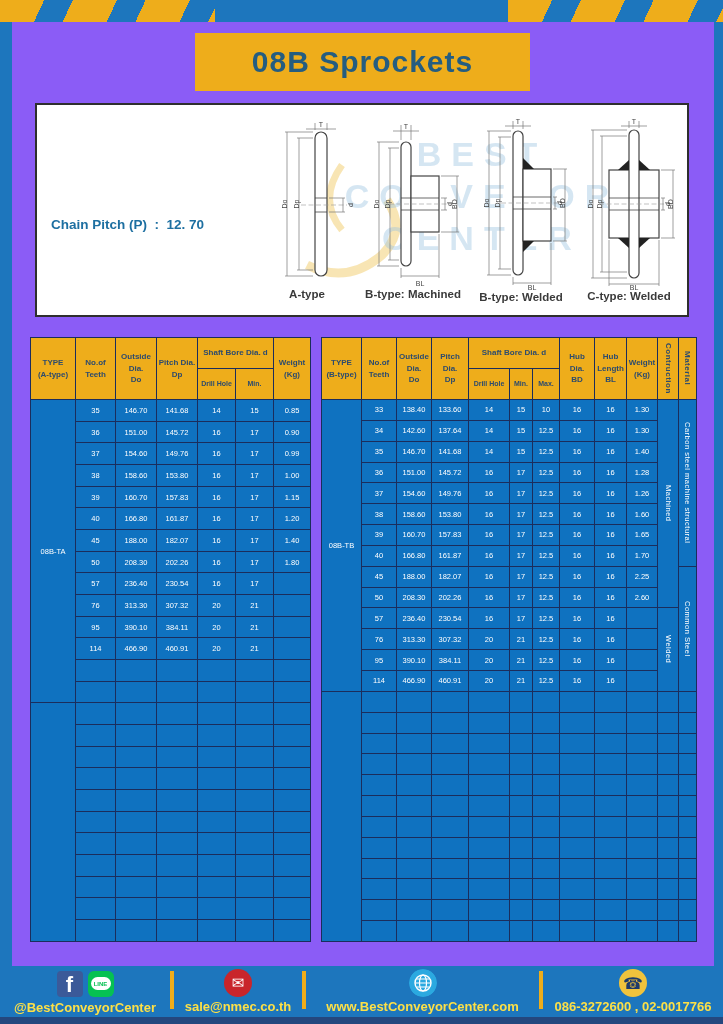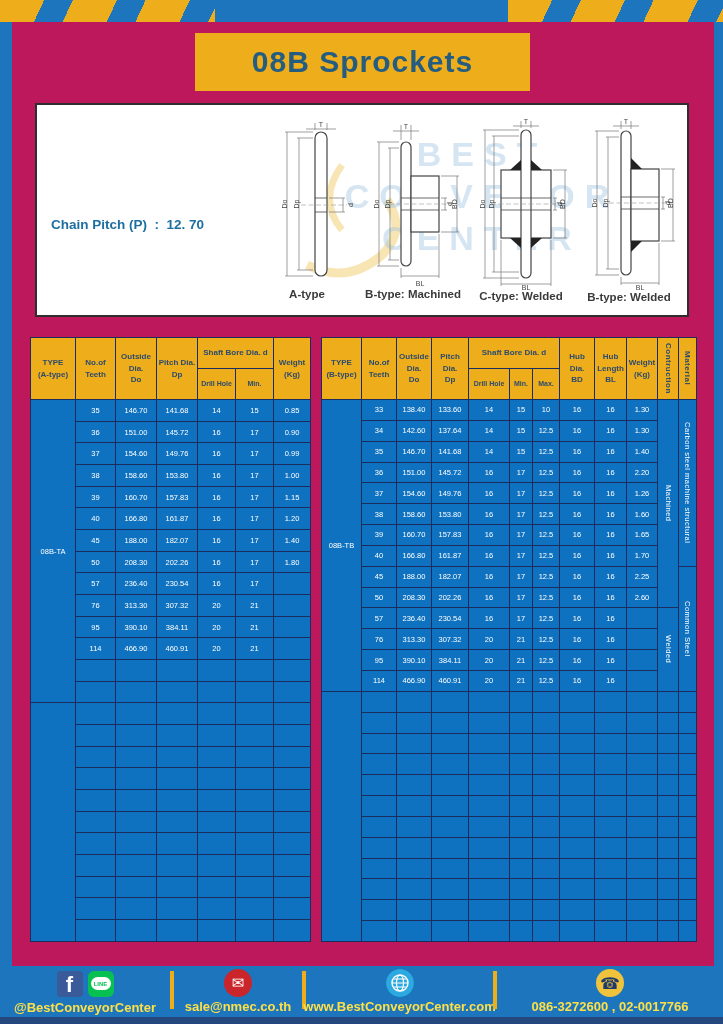--- a/index.html
+++ b/index.html
@@ -6,21 +6,21 @@
   body { font-family:"Liberation Sans", sans-serif; background:#666; }
   .page { position:relative; width:723px; height:1024px; background:#1d76bd; overflow:hidden; }
 
   
   .topbar { position:absolute; left:0; top:0; width:723px; height:22px; background:#1d76bd; }
   .stripes { position:absolute; top:0; height:22px; width:215px;
              background:repeating-linear-gradient(115deg,#eead1b 0 40px,#1d76bd 40px 66px); }
   .stripes.left { left:0; }
   .stripes.right { right:0; }
 
-  .content { position:absolute; left:12px; right:9px; top:22px; bottom:58px; background:#be185d; }
+  .content { position:absolute; left:12px; right:9px; top:22px; bottom:58px; background:#8b5cf6; }
 
   
   .banner { position:absolute; left:183px; top:11px; width:335px; height:58px; background:#eead1b;
             display:flex; align-items:center; justify-content:center; }
   .banner .title { font-size:30px; font-weight:bold; color:#255d80; letter-spacing:1px; }
 
   
   .drawbox { position:absolute; left:23px; top:81px; width:654px; height:214px; background:#fff;
              border:2px solid #2e2e2e; overflow:hidden; }
   .watermark { position:absolute; left:235px; top:28px; width:420px; text-align:center;
@@ -56,21 +56,21 @@
   .type-cell { font-size:8px; }
   .vert-head { writing-mode:vertical-rl; font-size:8px !important; letter-spacing:.5px; }
   .vert-cell { writing-mode:vertical-rl; font-size:7px; color:#ddebf9; letter-spacing:.5px; }
 
   
   .footer { position:absolute; left:0; right:0; bottom:0; height:58px; background:#1d76bd;
             display:flex; align-items:flex-start; }
   .fstrip { position:absolute; left:0; right:0; bottom:0; height:7px; background:#24477e; }
   .fgroup { display:flex; flex-direction:column; align-items:center; justify-content:flex-start;
             padding-top:3px; height:51px; }
-  .g1 { width:170px; } .g2 { width:128px; } .g3 { width:187px; } .g4 { flex:1; }
+  .g1 { width:170px; } .g2 { width:128px; } .g3 { width:233px; } .g4 { flex:1; }
   .fdiv { width:4px; height:38px; background:#eead1b; margin-top:5px; }
   .ficons { display:flex; gap:5px; height:29px; align-items:center; }
   .flabel { font-weight:bold; font-size:13px; color:#fde047; margin-top:2px; white-space:nowrap; }
   .fb-icon { width:26px; height:26px; border-radius:4px; background:#3b5a99; color:#fff;
              font-weight:bold; font-size:22px; display:flex; align-items:flex-end;
              justify-content:center; line-height:24px; }
   .line-icon { width:26px; height:26px; border-radius:6px; background:#06c152;
                display:flex; align-items:center; justify-content:center; }
   .line-bubble { background:#fff; border-radius:8px; width:20px; height:13px; display:flex;
                  align-items:center; justify-content:center; font-weight:bold; font-size:6px;
@@ -168,20 +168,57 @@
             <line class="dimline" x1="78" y1="56" x2="96" y2="56"></line>
               <line class="dimline" x1="78" y1="112" x2="96" y2="112"></line>
             <line class="dimline" x1="94" y1="56" x2="94" y2="112"></line>
             <text class="dimtxt" transform="rotate(-90 91 84)" x="91" y="87" text-anchor="middle">BD</text>
             <line class="dimline" x1="38" y1="148" x2="38" y2="158"></line>
               <line class="dimline" x1="76" y1="114" x2="76" y2="158"></line>
             <line class="dimline" x1="38" y1="156" x2="76" y2="156"></line>
             <text class="dimtxt" x="57" y="166" text-anchor="middle">BL</text>
           </svg>
           <div class="caption">B-type: Machined</div>
+        </div>
+
+        <div class="drawing">
+          <svg width="100" height="174" viewBox="0 0 100 174">
+            <line class="dimline" x1="42" y1="12" x2="42" y2="4"></line>
+              <line class="dimline" x1="52" y1="12" x2="52" y2="4"></line>
+            <line class="dimline" x1="34" y1="9" x2="60" y2="9"></line>
+            <text class="dimtxt" x="47" y="7" text-anchor="middle">T</text>
+            <line class="dimline" x1="40" y1="14" x2="16" y2="14"></line>
+              <line class="dimline" x1="40" y1="158" x2="16" y2="158"></line>
+            <line class="dimline" x1="18" y1="14" x2="18" y2="158"></line>
+            <text class="dimtxt" transform="rotate(-90 15 86)" x="15" y="89" text-anchor="middle">Do</text>
+            <line class="dimline" x1="40" y1="20" x2="27" y2="20"></line>
+              <line class="dimline" x1="40" y1="152" x2="27" y2="152"></line>
+            <line class="dimline" x1="29" y1="20" x2="29" y2="152"></line>
+            <text class="dimtxt" transform="rotate(-90 26 86)" x="26" y="89" text-anchor="middle">Dp</text>
+            <rect class="solid" x="42" y="14" width="10" height="144" rx="5"></rect>
+            <rect class="solid" x="52" y="52" width="28" height="72"></rect>
+            <polygon points="52,52 63,52 52,41" fill="#222"></polygon>
+            <polygon points="52,124 63,124 52,135" fill="#222"></polygon>
+            <line class="thin" x1="42" y1="80" x2="80" y2="80"></line>
+              <line class="thin" x1="42" y1="92" x2="80" y2="92"></line>
+            <line class="cline" x1="30" y1="86" x2="92" y2="86"></line>
+            <line class="dimline" x1="82" y1="80" x2="86" y2="80"></line>
+              <line class="dimline" x1="82" y1="92" x2="86" y2="92"></line>
+            <line class="dimline" x1="84" y1="80" x2="84" y2="92"></line>
+            <text class="dimtxt" transform="rotate(-90 88 86)" x="88" y="89" text-anchor="middle">d</text>
+            <line class="dimline" x1="82" y1="52" x2="96" y2="52"></line>
+              <line class="dimline" x1="82" y1="124" x2="96" y2="124"></line>
+            <line class="dimline" x1="94" y1="52" x2="94" y2="124"></line>
+            <text class="dimtxt" transform="rotate(-90 91 86)" x="91" y="89" text-anchor="middle">BD</text>
+            <line class="dimline" x1="42" y1="160" x2="42" y2="168"></line>
+              <line class="dimline" x1="80" y1="126" x2="80" y2="168"></line>
+            <line class="dimline" x1="42" y1="166" x2="80" y2="166"></line>
+            <text class="dimtxt" x="61" y="173" text-anchor="middle">BL</text>
+          </svg>
+          <div class="caption">B-type: Welded</div>
         </div>
 
         <div class="drawing">
           <svg width="100" height="172" viewBox="0 0 100 172">
             <line class="dimline" x1="50" y1="10" x2="50" y2="3"></line>
               <line class="dimline" x1="60" y1="10" x2="60" y2="3"></line>
             <line class="dimline" x1="42" y1="8" x2="68" y2="8"></line>
             <text class="dimtxt" x="55" y="6" text-anchor="middle">T</text>
             <line class="dimline" x1="48" y1="12" x2="12" y2="12"></line>
               <line class="dimline" x1="48" y1="160" x2="12" y2="160"></line>
@@ -209,57 +246,20 @@
             <line class="dimline" x1="94" y1="52" x2="94" y2="120"></line>
             <text class="dimtxt" transform="rotate(-90 91 86)" x="91" y="89" text-anchor="middle">BD</text>
             <line class="dimline" x1="30" y1="122" x2="30" y2="168"></line>
               <line class="dimline" x1="80" y1="122" x2="80" y2="168"></line>
             <line class="dimline" x1="30" y1="166" x2="80" y2="166"></line>
             <text class="dimtxt" x="55" y="172" text-anchor="middle">BL</text>
           </svg>
           <div class="caption">C-type: Welded</div>
         </div>
 
-        <div class="drawing">
-          <svg width="100" height="174" viewBox="0 0 100 174">
-            <line class="dimline" x1="42" y1="12" x2="42" y2="4"></line>
-              <line class="dimline" x1="52" y1="12" x2="52" y2="4"></line>
-            <line class="dimline" x1="34" y1="9" x2="60" y2="9"></line>
-            <text class="dimtxt" x="47" y="7" text-anchor="middle">T</text>
-            <line class="dimline" x1="40" y1="14" x2="16" y2="14"></line>
-              <line class="dimline" x1="40" y1="158" x2="16" y2="158"></line>
-            <line class="dimline" x1="18" y1="14" x2="18" y2="158"></line>
-            <text class="dimtxt" transform="rotate(-90 15 86)" x="15" y="89" text-anchor="middle">Do</text>
-            <line class="dimline" x1="40" y1="20" x2="27" y2="20"></line>
-              <line class="dimline" x1="40" y1="152" x2="27" y2="152"></line>
-            <line class="dimline" x1="29" y1="20" x2="29" y2="152"></line>
-            <text class="dimtxt" transform="rotate(-90 26 86)" x="26" y="89" text-anchor="middle">Dp</text>
-            <rect class="solid" x="42" y="14" width="10" height="144" rx="5"></rect>
-            <rect class="solid" x="52" y="52" width="28" height="72"></rect>
-            <polygon points="52,52 63,52 52,41" fill="#222"></polygon>
-            <polygon points="52,124 63,124 52,135" fill="#222"></polygon>
-            <line class="thin" x1="42" y1="80" x2="80" y2="80"></line>
-              <line class="thin" x1="42" y1="92" x2="80" y2="92"></line>
-            <line class="cline" x1="30" y1="86" x2="92" y2="86"></line>
-            <line class="dimline" x1="82" y1="80" x2="86" y2="80"></line>
-              <line class="dimline" x1="82" y1="92" x2="86" y2="92"></line>
-            <line class="dimline" x1="84" y1="80" x2="84" y2="92"></line>
-            <text class="dimtxt" transform="rotate(-90 88 86)" x="88" y="89" text-anchor="middle">d</text>
-            <line class="dimline" x1="82" y1="52" x2="96" y2="52"></line>
-              <line class="dimline" x1="82" y1="124" x2="96" y2="124"></line>
-            <line class="dimline" x1="94" y1="52" x2="94" y2="124"></line>
-            <text class="dimtxt" transform="rotate(-90 91 86)" x="91" y="89" text-anchor="middle">BD</text>
-            <line class="dimline" x1="42" y1="160" x2="42" y2="168"></line>
-              <line class="dimline" x1="80" y1="126" x2="80" y2="168"></line>
-            <line class="dimline" x1="42" y1="166" x2="80" y2="166"></line>
-            <text class="dimtxt" x="61" y="173" text-anchor="middle">BL</text>
-          </svg>
-          <div class="caption">B-type: Welded</div>
-        </div>
-
       </div>
     </div>
 
     <table class="spec-table tbl-a" id="table-left">
         <colgroup>
           <col style="width: 45px;">
           <col style="width: 40px;">
           <col style="width: 41px;">
           <col style="width: 41px;">
           <col style="width: 38px;">
@@ -605,21 +605,21 @@
           </tr>
           <tr>
             <td>36</td>
             <td>151.00</td>
             <td>145.72</td>
             <td>16</td>
             <td>17</td>
             <td>12.5</td>
             <td>16</td>
             <td>16</td>
-            <td>2.20</td>
+            <td>1.28</td>
           </tr>
           <tr>
             <td>37</td>
             <td>154.60</td>
             <td>149.76</td>
             <td>16</td>
             <td>17</td>
             <td>12.5</td>
             <td>16</td>
             <td>16</td>

